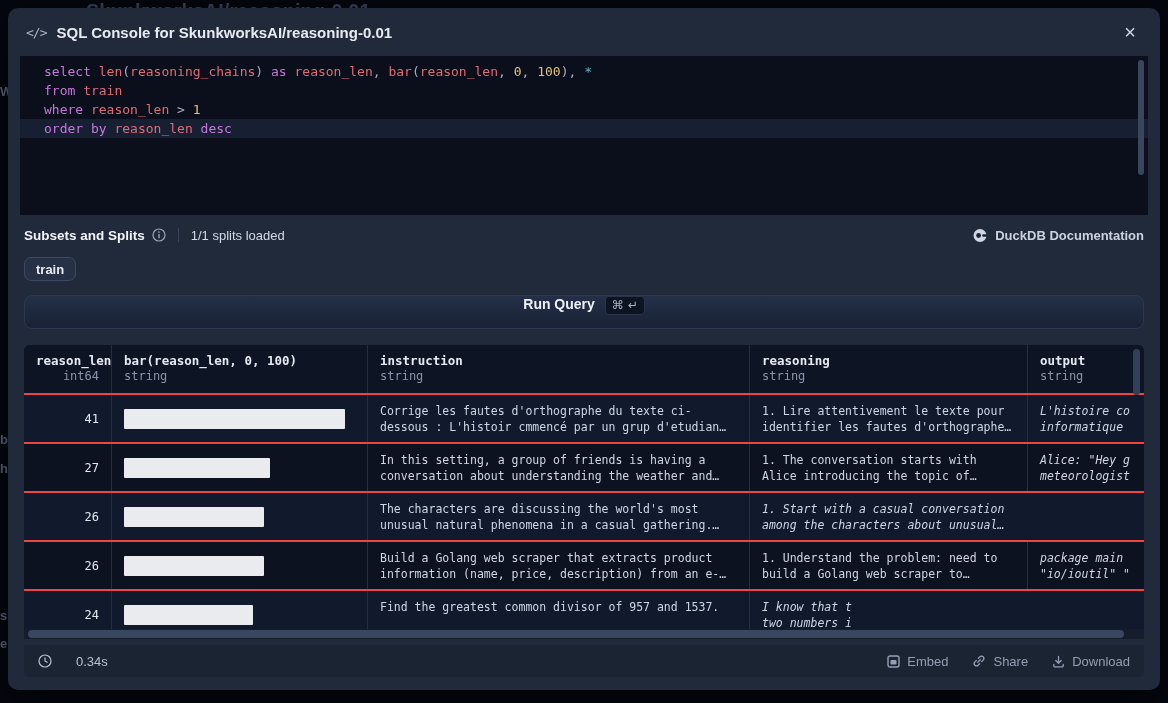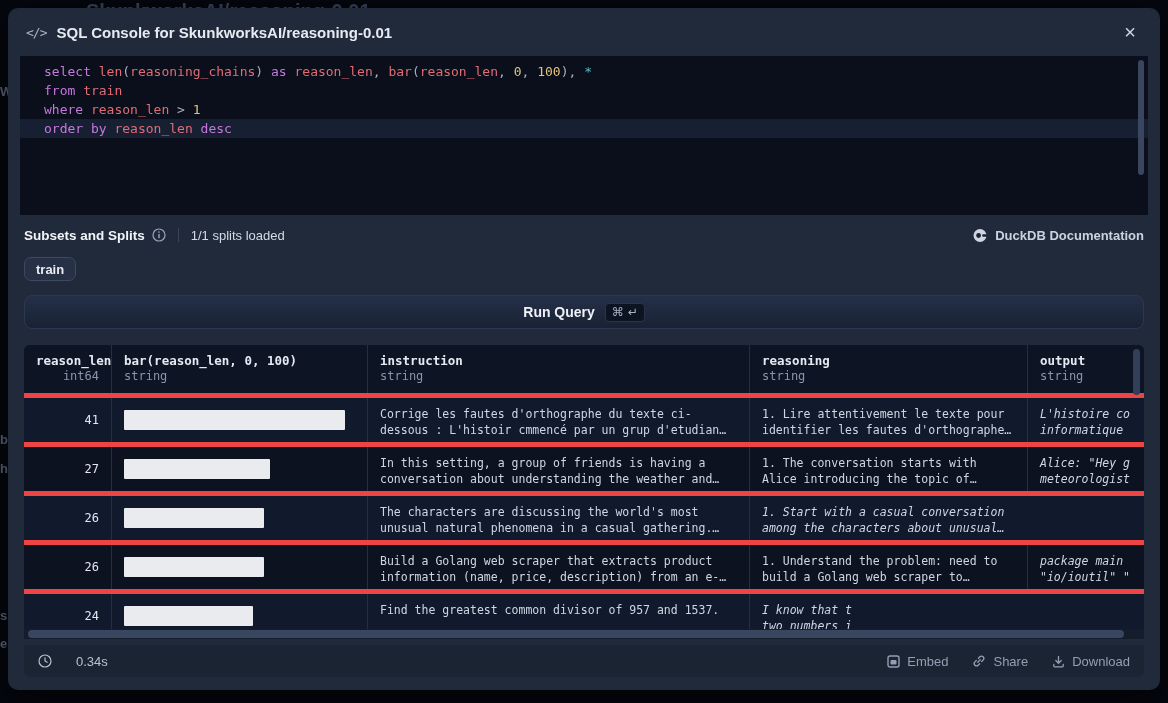--- a/index.html
+++ b/index.html
@@ -44,36 +44,36 @@
   .duckdb-link { margin-left:auto; display:flex; align-items:center; gap:7px;
                  color:#ccd3e0; font-size:13px; font-weight:600; cursor:pointer; }
   .chips { margin:10px 16px 0 16px; }
   .chip { display:inline-flex; align-items:center; height:24px; padding:0 11px;
           border:1px solid #3d4960; border-radius:7px; background:#273145;
           color:#e8ecf2; font-size:13px; font-weight:bold; cursor:pointer; }
 
   
   .run-btn { margin:14px 16px 0 16px; height:34px; border-radius:8px;
              background:linear-gradient(180deg,#243048,#192234);
-             border:1px solid #2c3850; display:flex; align-items:center; justify-content:center;
+             border:1px solid #2c3850; display:flex; align-items:flex-start; justify-content:center;
              gap:10px; cursor:pointer; }
   .run-label { color:#eef1f6; font-size:14px; font-weight:bold; }
   .kbd { background:#0d1421; border:1px solid #2a3349; border-radius:4px; padding:1px 6px 2px;
          color:#aab3c6; font-size:12px; font-family:"DejaVu Sans", sans-serif; }
 
   
   .table-wrap { position:relative; margin:16px 16px 0 16px; height:294px;
                 background:#0c1220; border-radius:6px 6px 0 0; overflow:hidden;
                 font-family:"DejaVu Sans Mono", monospace; }
   .thead { display:flex; height:48px; background:#0d1423; }
   .th { padding:8px 12px; border-right:1px solid #232e47; }
   .th:last-child { border-right:none; }
   .th .cname { color:#e5e9f2; font-size:12.5px; font-weight:bold; white-space:nowrap; }
   .th .ctype { color:#8a94ab; font-size:12px; margin-top:1px; }
-  .trow { display:flex; height:49px; border-top:5px solid #ef4444; }
+  .trow { display:flex; height:49px; border-top:2px solid #ef4444; }
   .trow:nth-child(odd) { background:#111a2d; }
   .trow:nth-child(even) { background:#0c1220; }
   .td { padding:8px 12px; border-right:1px solid #232e47; color:#cfd6e4;
         font-size:11.5px; line-height:16px; white-space:pre-line; overflow:hidden; }
   .td:last-child { border-right:none;font-style:italic; }
   .c0 { width:88px; flex:none; text-align:right; display:flex; align-items:center;
         justify-content:flex-end; font-size:12px; color:#e2e7f0; white-space:nowrap; }
   .c1 { width:256px; flex:none; display:flex; align-items:center; }
   .c2 { width:382px; flex:none; }
   .c3 { width:278px; flex:none; }

